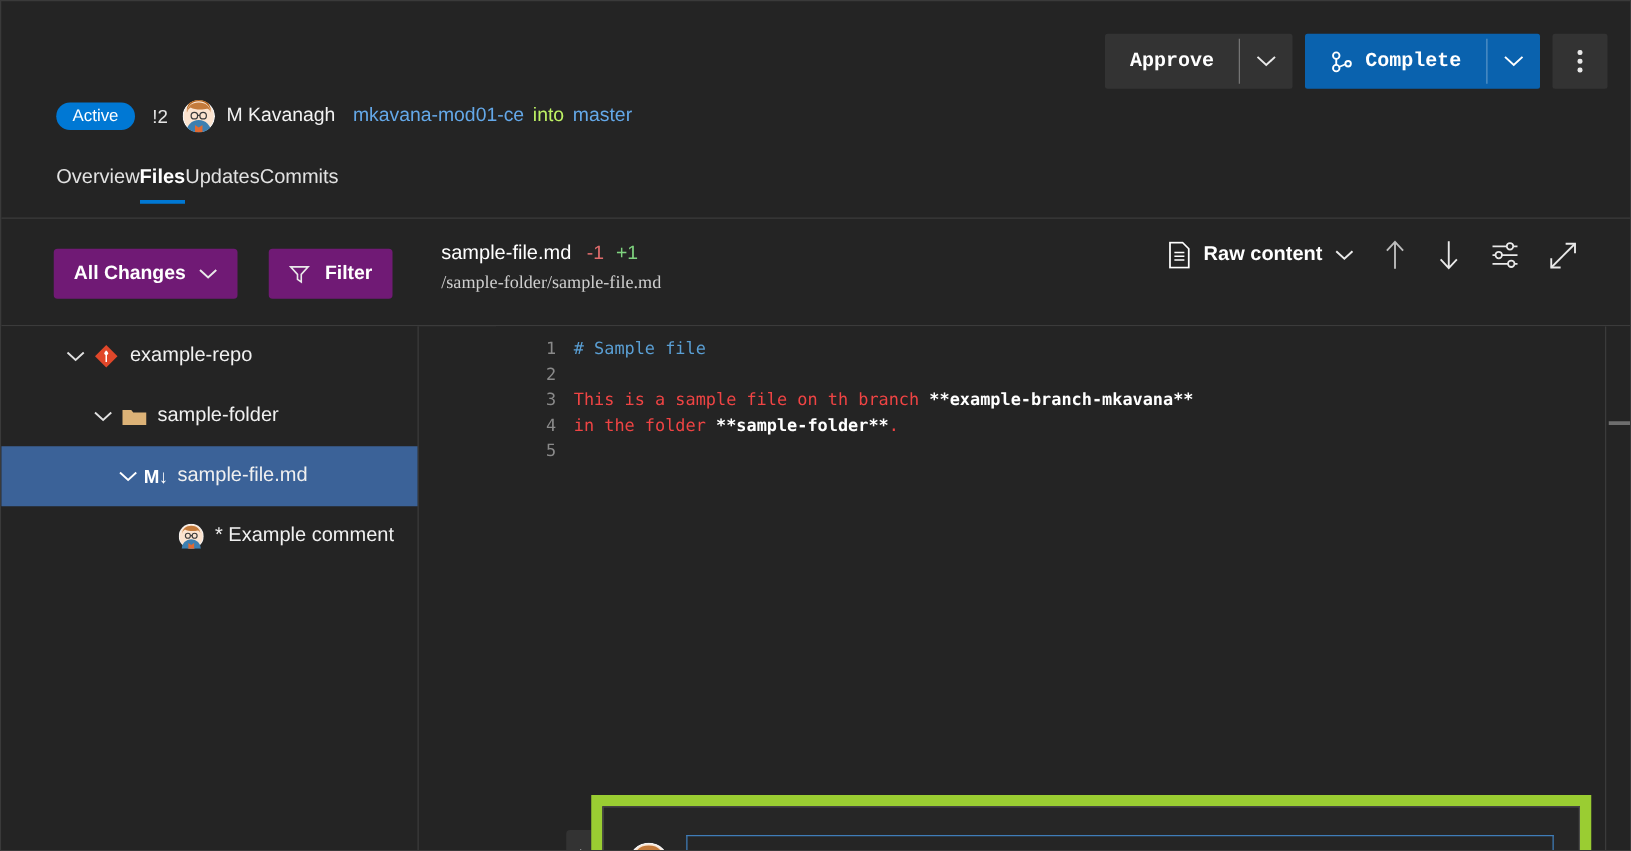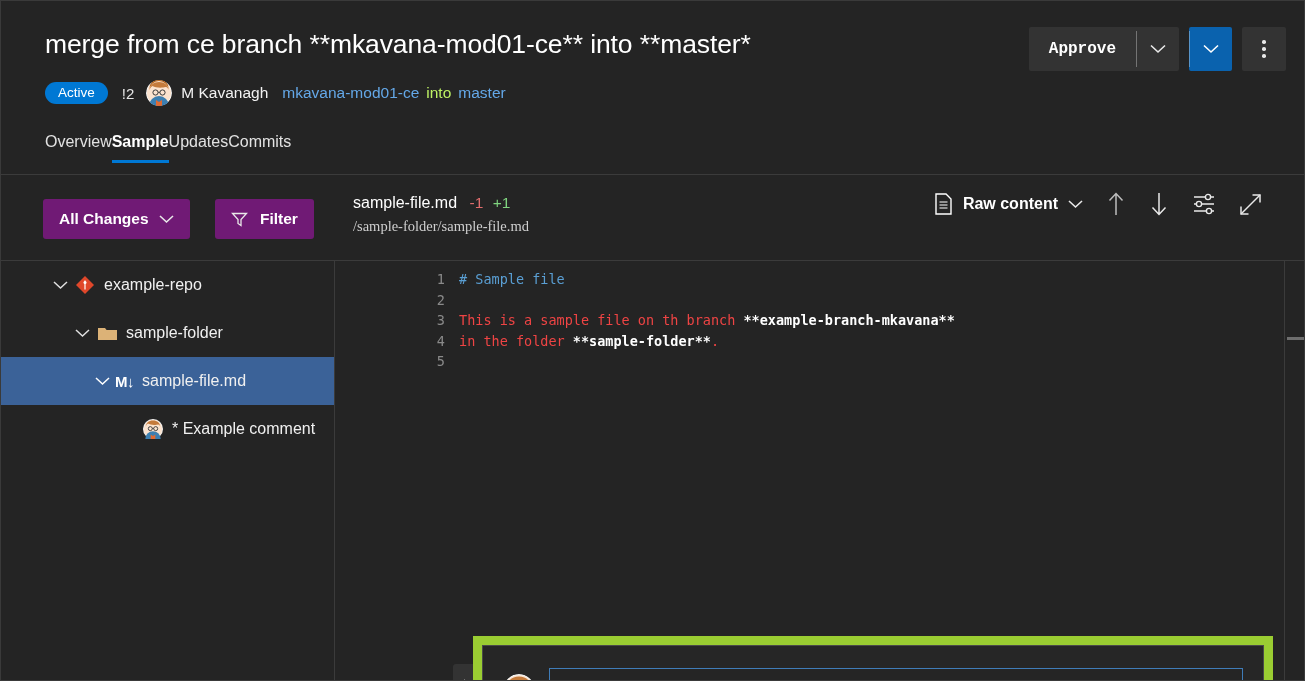--- a/index.html
+++ b/index.html
@@ -376,21 +376,20 @@
     position: relative;
   }
 </style>
 </head>
 <body>
 
 <div id="app">
 
   <div class="pr-header">
 
-    <div class="pr-title">merge from ce branch **mkavana-mod01-ce** into **master*</div>
 
     <div class="pr-subrow">
       <span class="status-badge">Active</span>
       <span class="pr-id">!2</span>
 
       <span class="avatar">
         <svg width="26" height="26" viewBox="0 0 26 26">
           <circle cx="13" cy="13" r="13" fill="#f3f3f3"></circle>
           <circle cx="13" cy="13" r="12" fill="#fbe3cf"></circle>
           <path d="M3 26 a10 10 0 0 1 20 0z" fill="#3c7fb1"></path>
@@ -417,38 +416,48 @@
         </div>
         <div class="split-div"></div>
         <div class="split-arrow">
           <svg width="16" height="10" viewBox="0 0 16 10">
               <path d="M1 1.5 L8 8 L15 1.5" stroke="#e9e9e9" stroke-width="1.6" fill="none"></path>
             </svg>
         </div>
       </div>
 
       <div class="split-btn primary">
+        <div class="split-main">
+          <svg width="19" height="19" viewBox="0 0 19 19">
+            <circle cx="5" cy="4.5" r="2.6" fill="none" stroke="#ffffff" stroke-width="1.5"></circle>
+            <circle cx="5" cy="14.5" r="2.6" fill="none" stroke="#ffffff" stroke-width="1.5"></circle>
+            <circle cx="14.5" cy="11" r="2.2" fill="none" stroke="#ffffff" stroke-width="1.5"></circle>
+            <path d="M5 7.2 L5 11.9" stroke="#ffffff" stroke-width="1.5"></path>
+            <path d="M7.2 13.6 L12.4 11.4" stroke="#ffffff" stroke-width="1.5"></path>
+          </svg>
+          <span>Complete</span>
+        </div>
         <div class="split-div"></div>
         <div class="split-arrow">
           <svg width="16" height="10" viewBox="0 0 16 10">
               <path d="M1 1.5 L8 8 L15 1.5" stroke="#ffffff" stroke-width="1.6" fill="none"></path>
             </svg>
         </div>
       </div>
 
       <div class="more-btn">
         <span class="more-dot"></span>
         <span class="more-dot"></span>
         <span class="more-dot"></span>
       </div>
     </div>
 
     <div class="tabs">
       <div class="tab">Overview</div>
-      <div class="tab active">Sample</div>
+      <div class="tab active">Files</div>
       <div class="tab">Updates</div>
       <div class="tab">Commits</div>
     </div>
   </div>
 
   <div class="toolbar">
 
     <div class="pill" style="left:42px; top:24px;">
       <span>All Changes</span>
       <svg width="15" height="9" viewBox="0 0 15 9">

